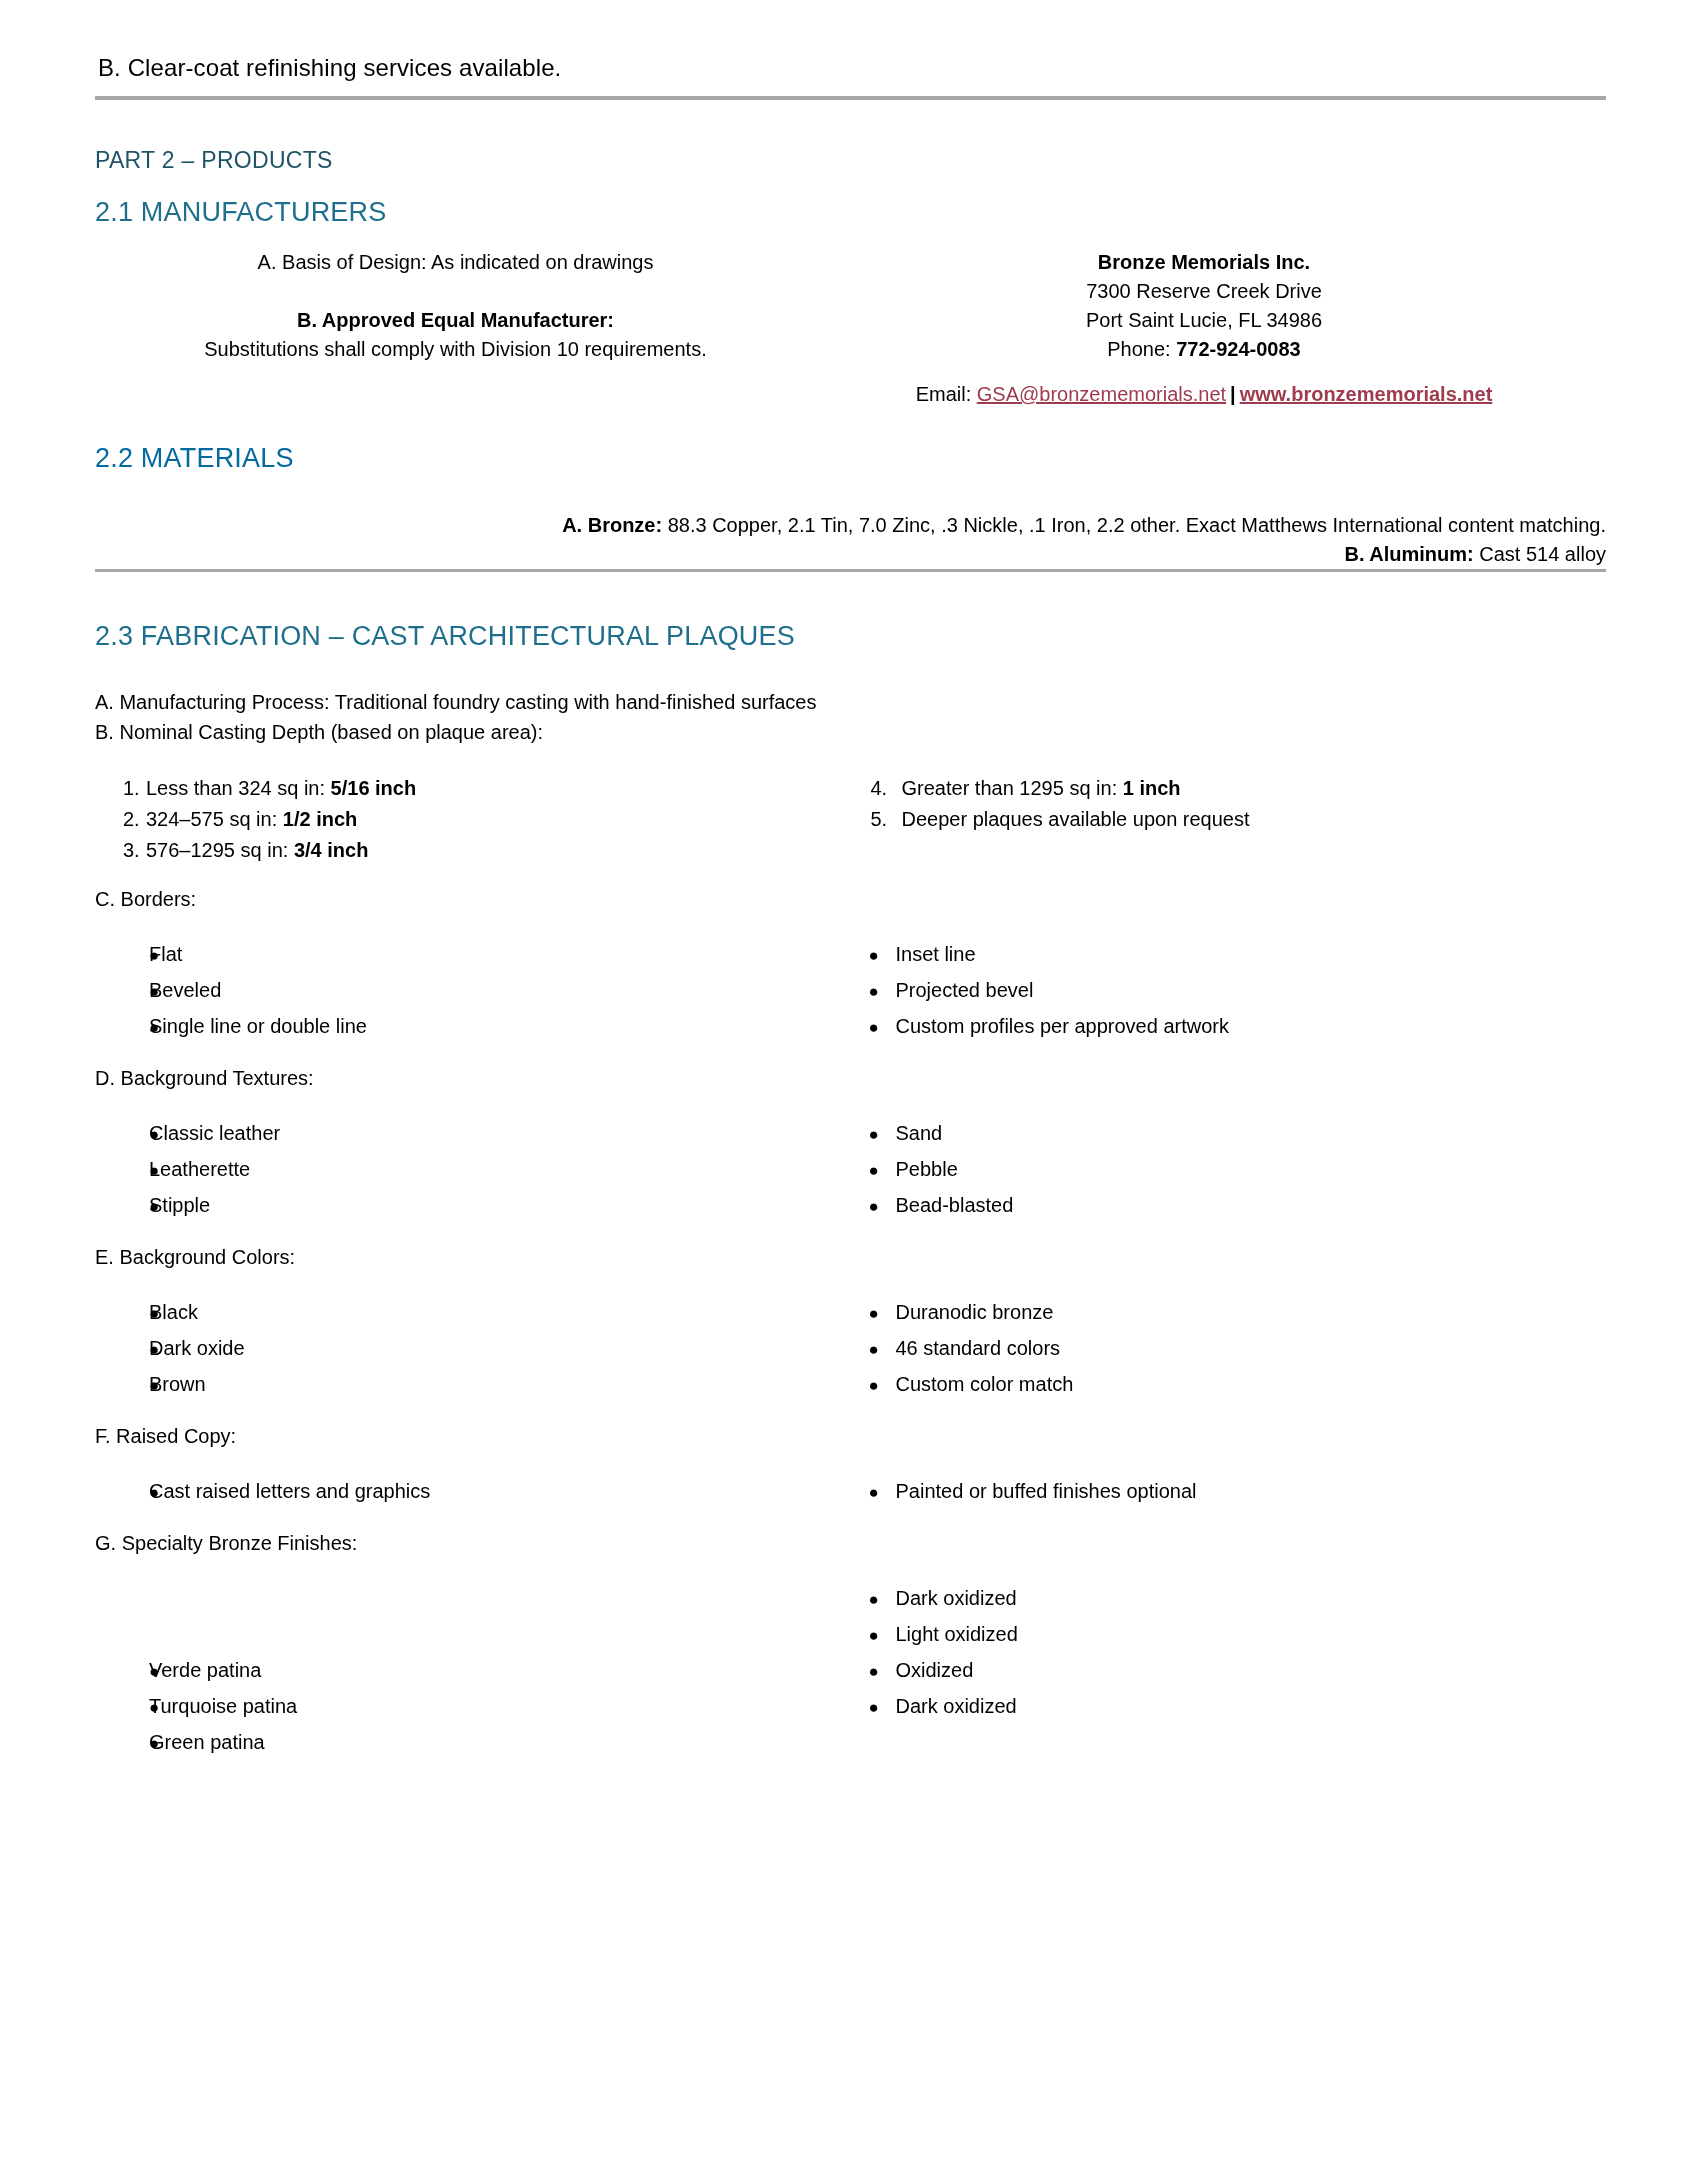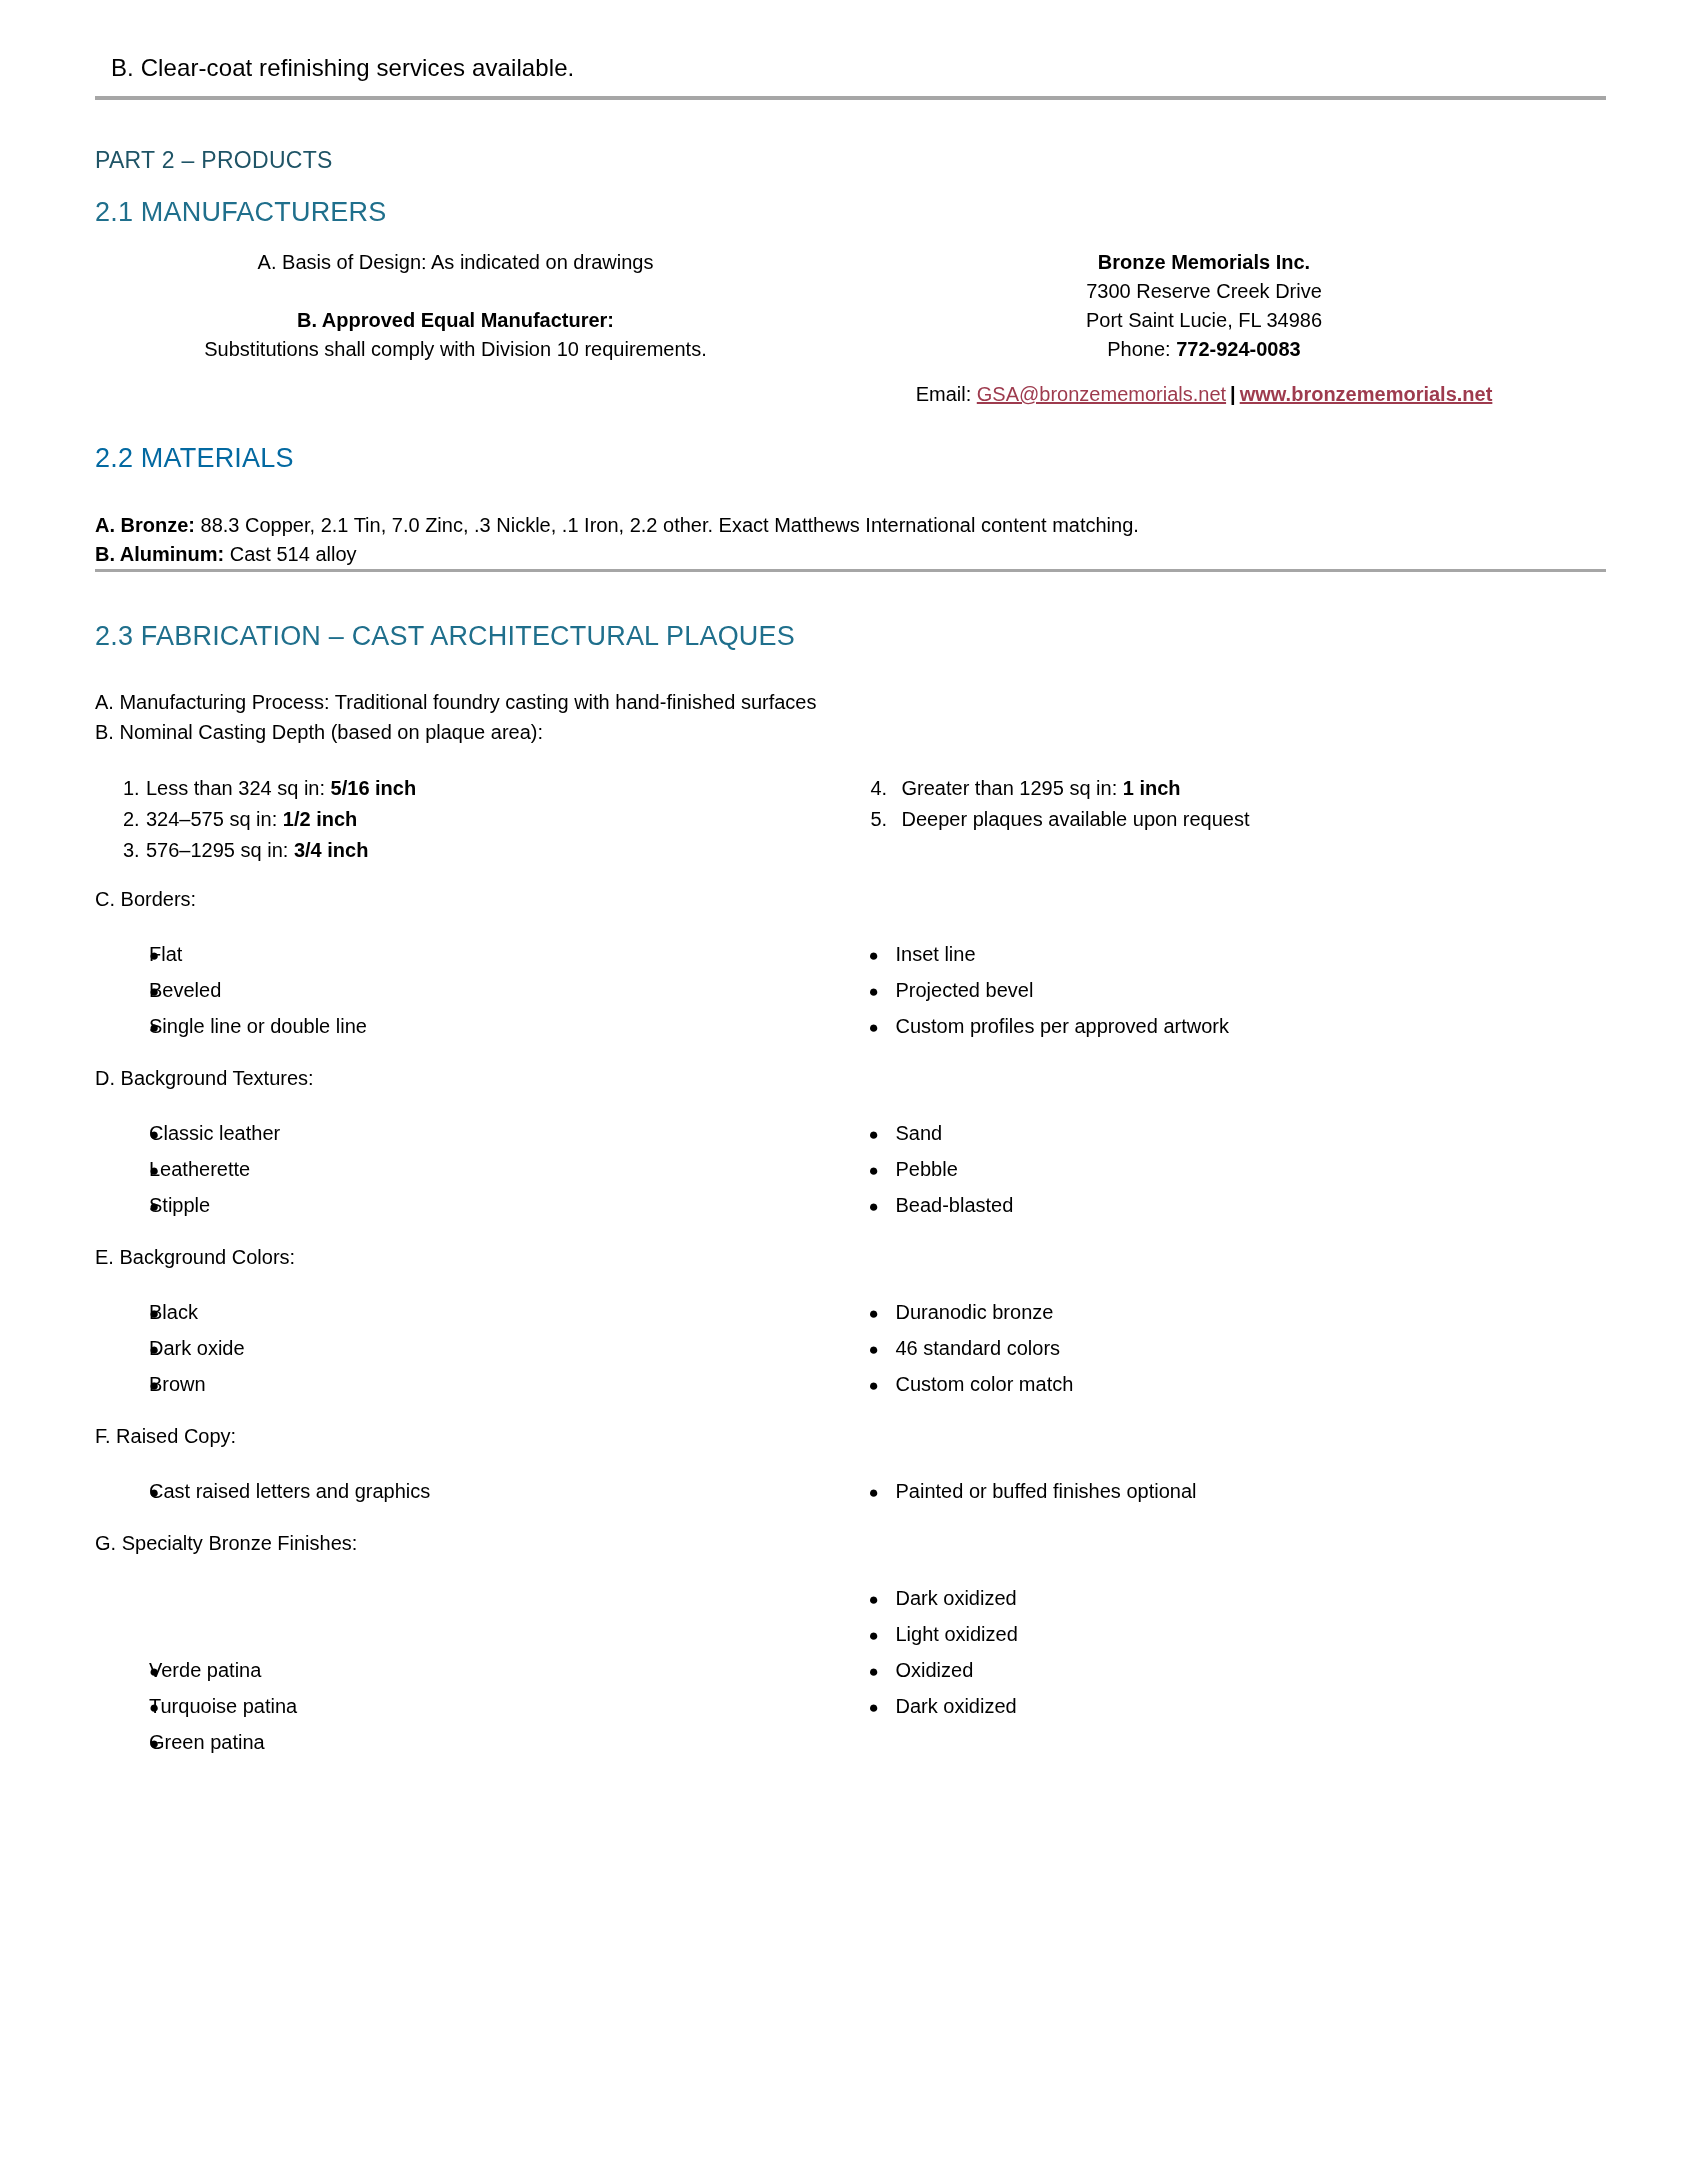--- a/index.html
+++ b/index.html
@@ -19,21 +19,21 @@
     padding: 54px 77px 0 95px;
     box-sizing: border-box;
     height: 100%;
   }
 
   
   .top-line {
     font-size: 24px;
     color: #000;
     letter-spacing: 0.1px;
-    margin: 0 0 14px 13px;
+    margin: 0 0 14px 0;
     padding-left: 3px;
   }
   hr.rule {
     border: none;
     height: 4px;
     background: #a6a6a6;
     margin: 0;
     width: 100%;
   }
   hr.rule.thin {
@@ -109,20 +109,21 @@
     color: #000;
     font-weight: bold;
     padding: 0 4px;
   }
 
   
   .materials-body {
     margin-top: 37px;
     font-size: 20px;
     line-height: 29px;
+    text-align: right;
   }
   .materials-body p { margin: 0; }
 
   .rule-materials { margin-top: 17px; }
 
   
   .fab-body {
     margin-top: 35px;
     font-size: 20px;
     line-height: 30px;

